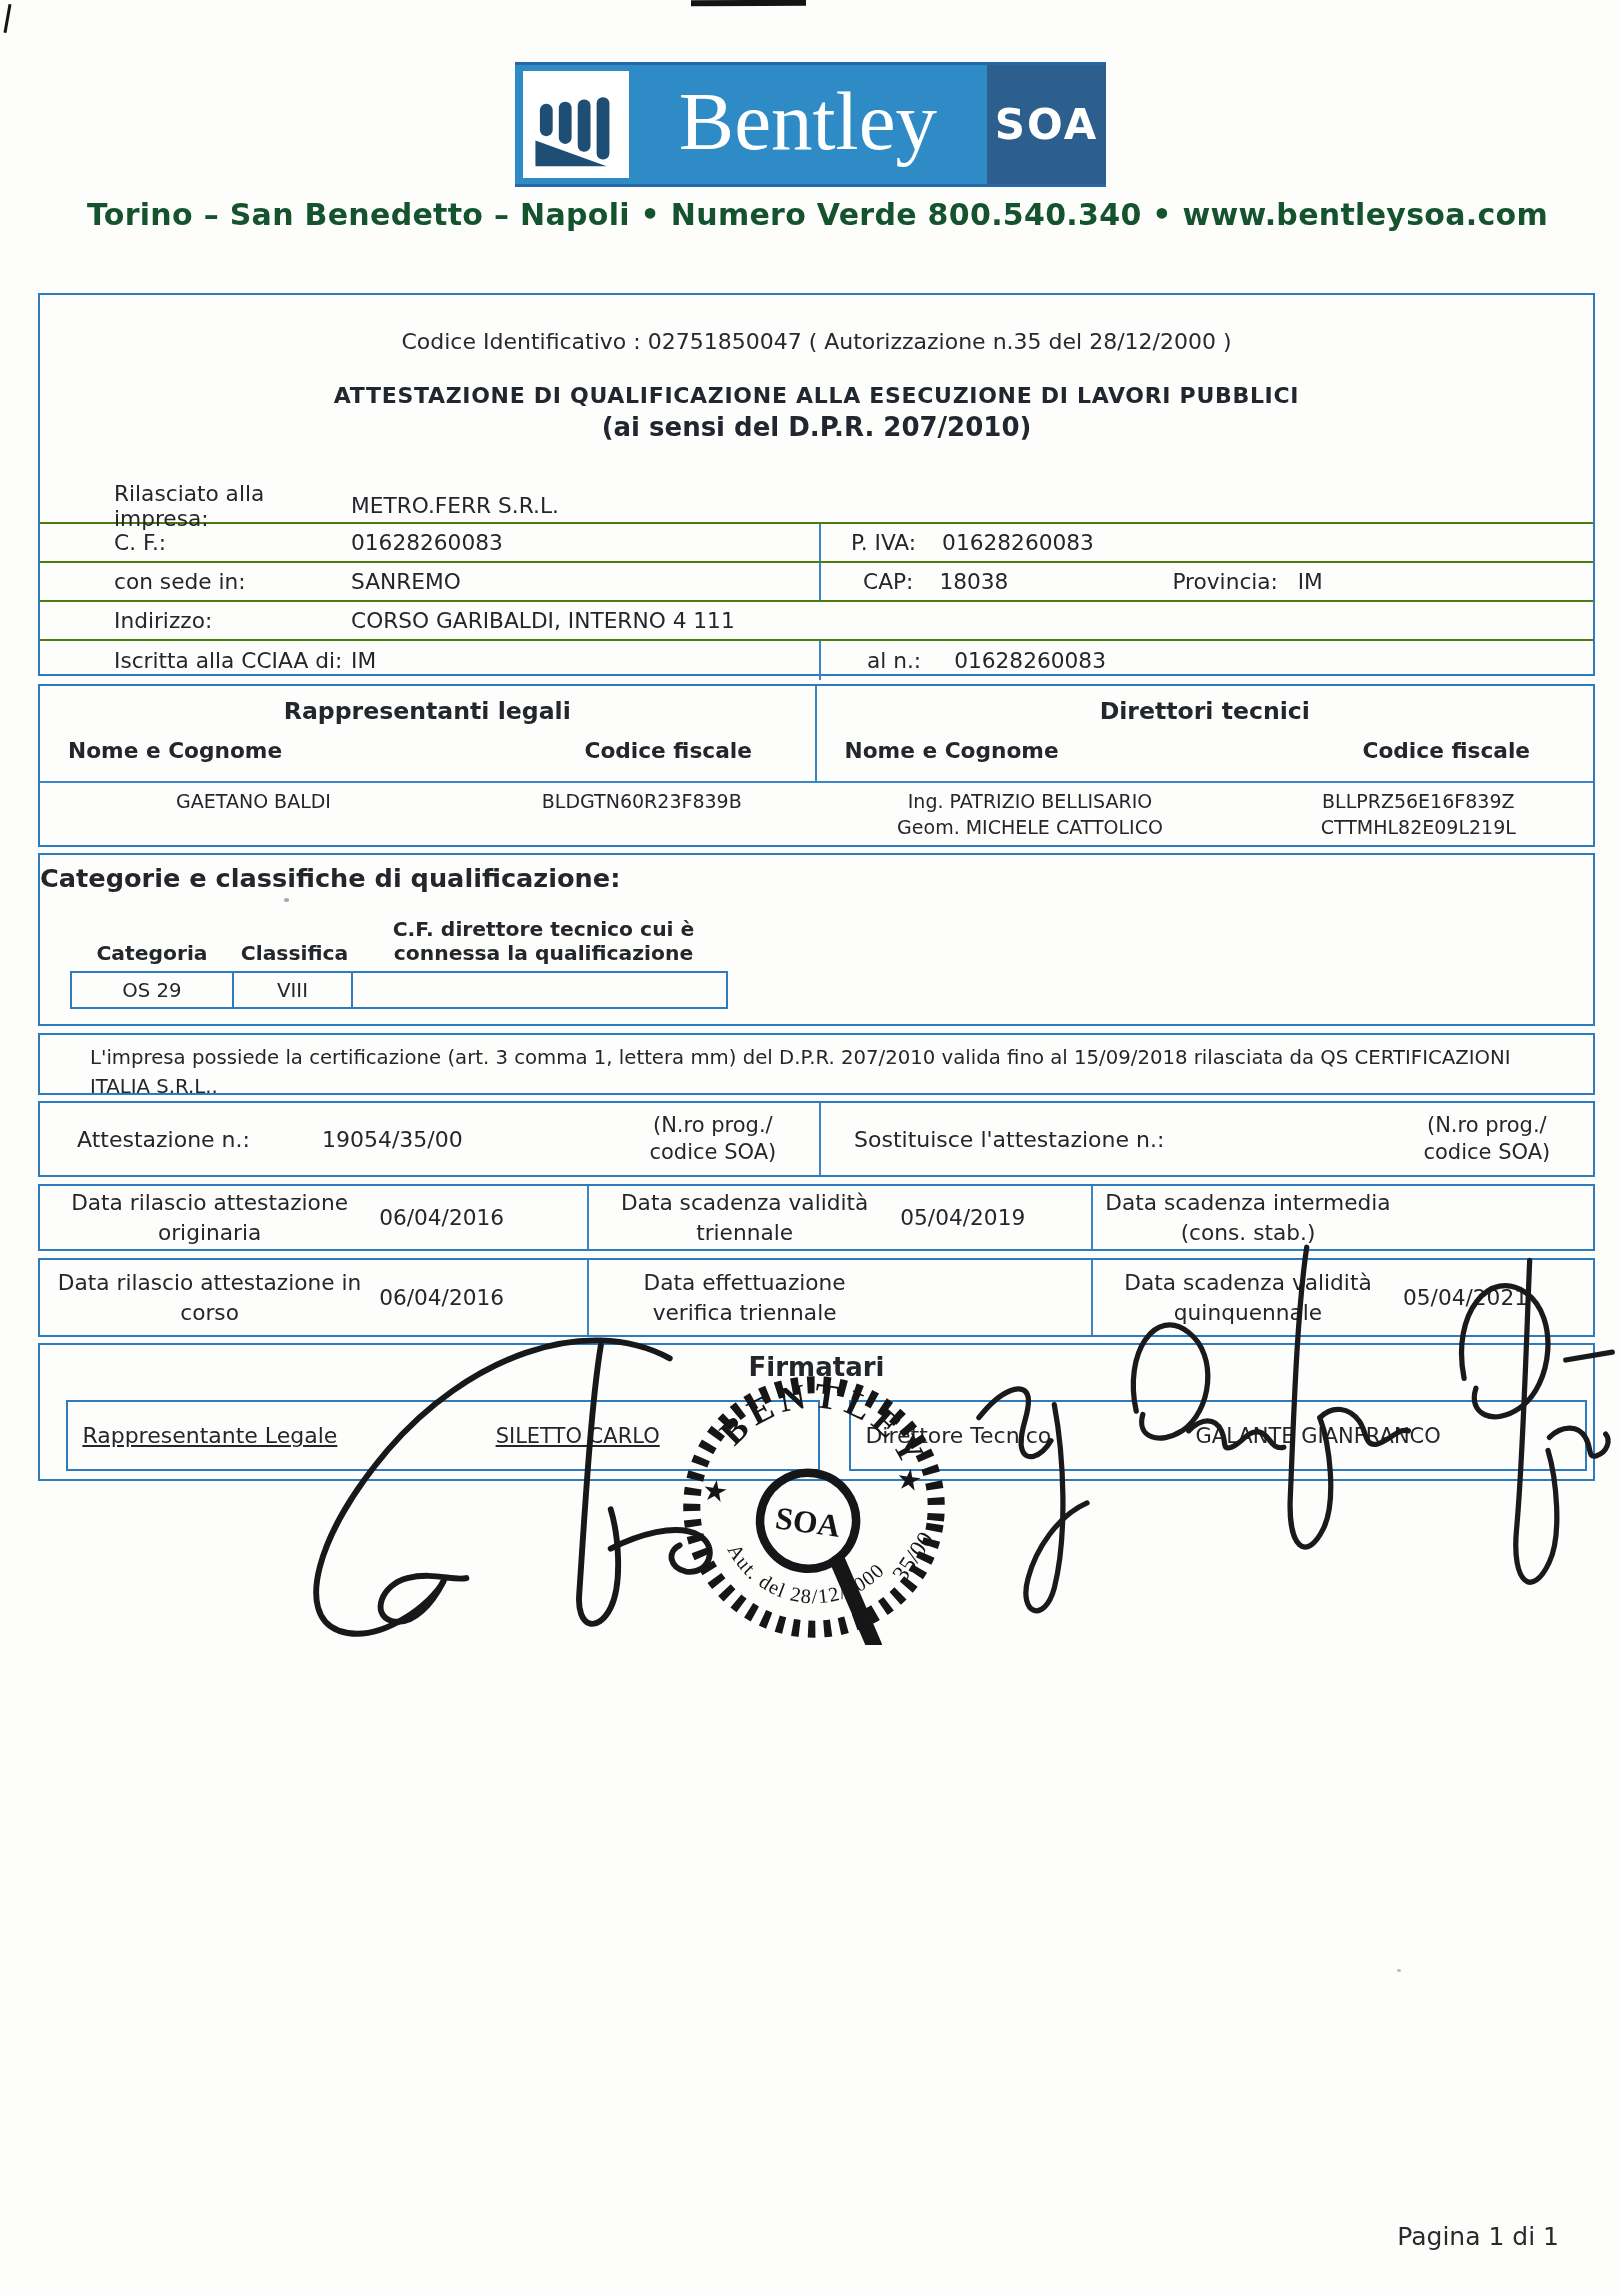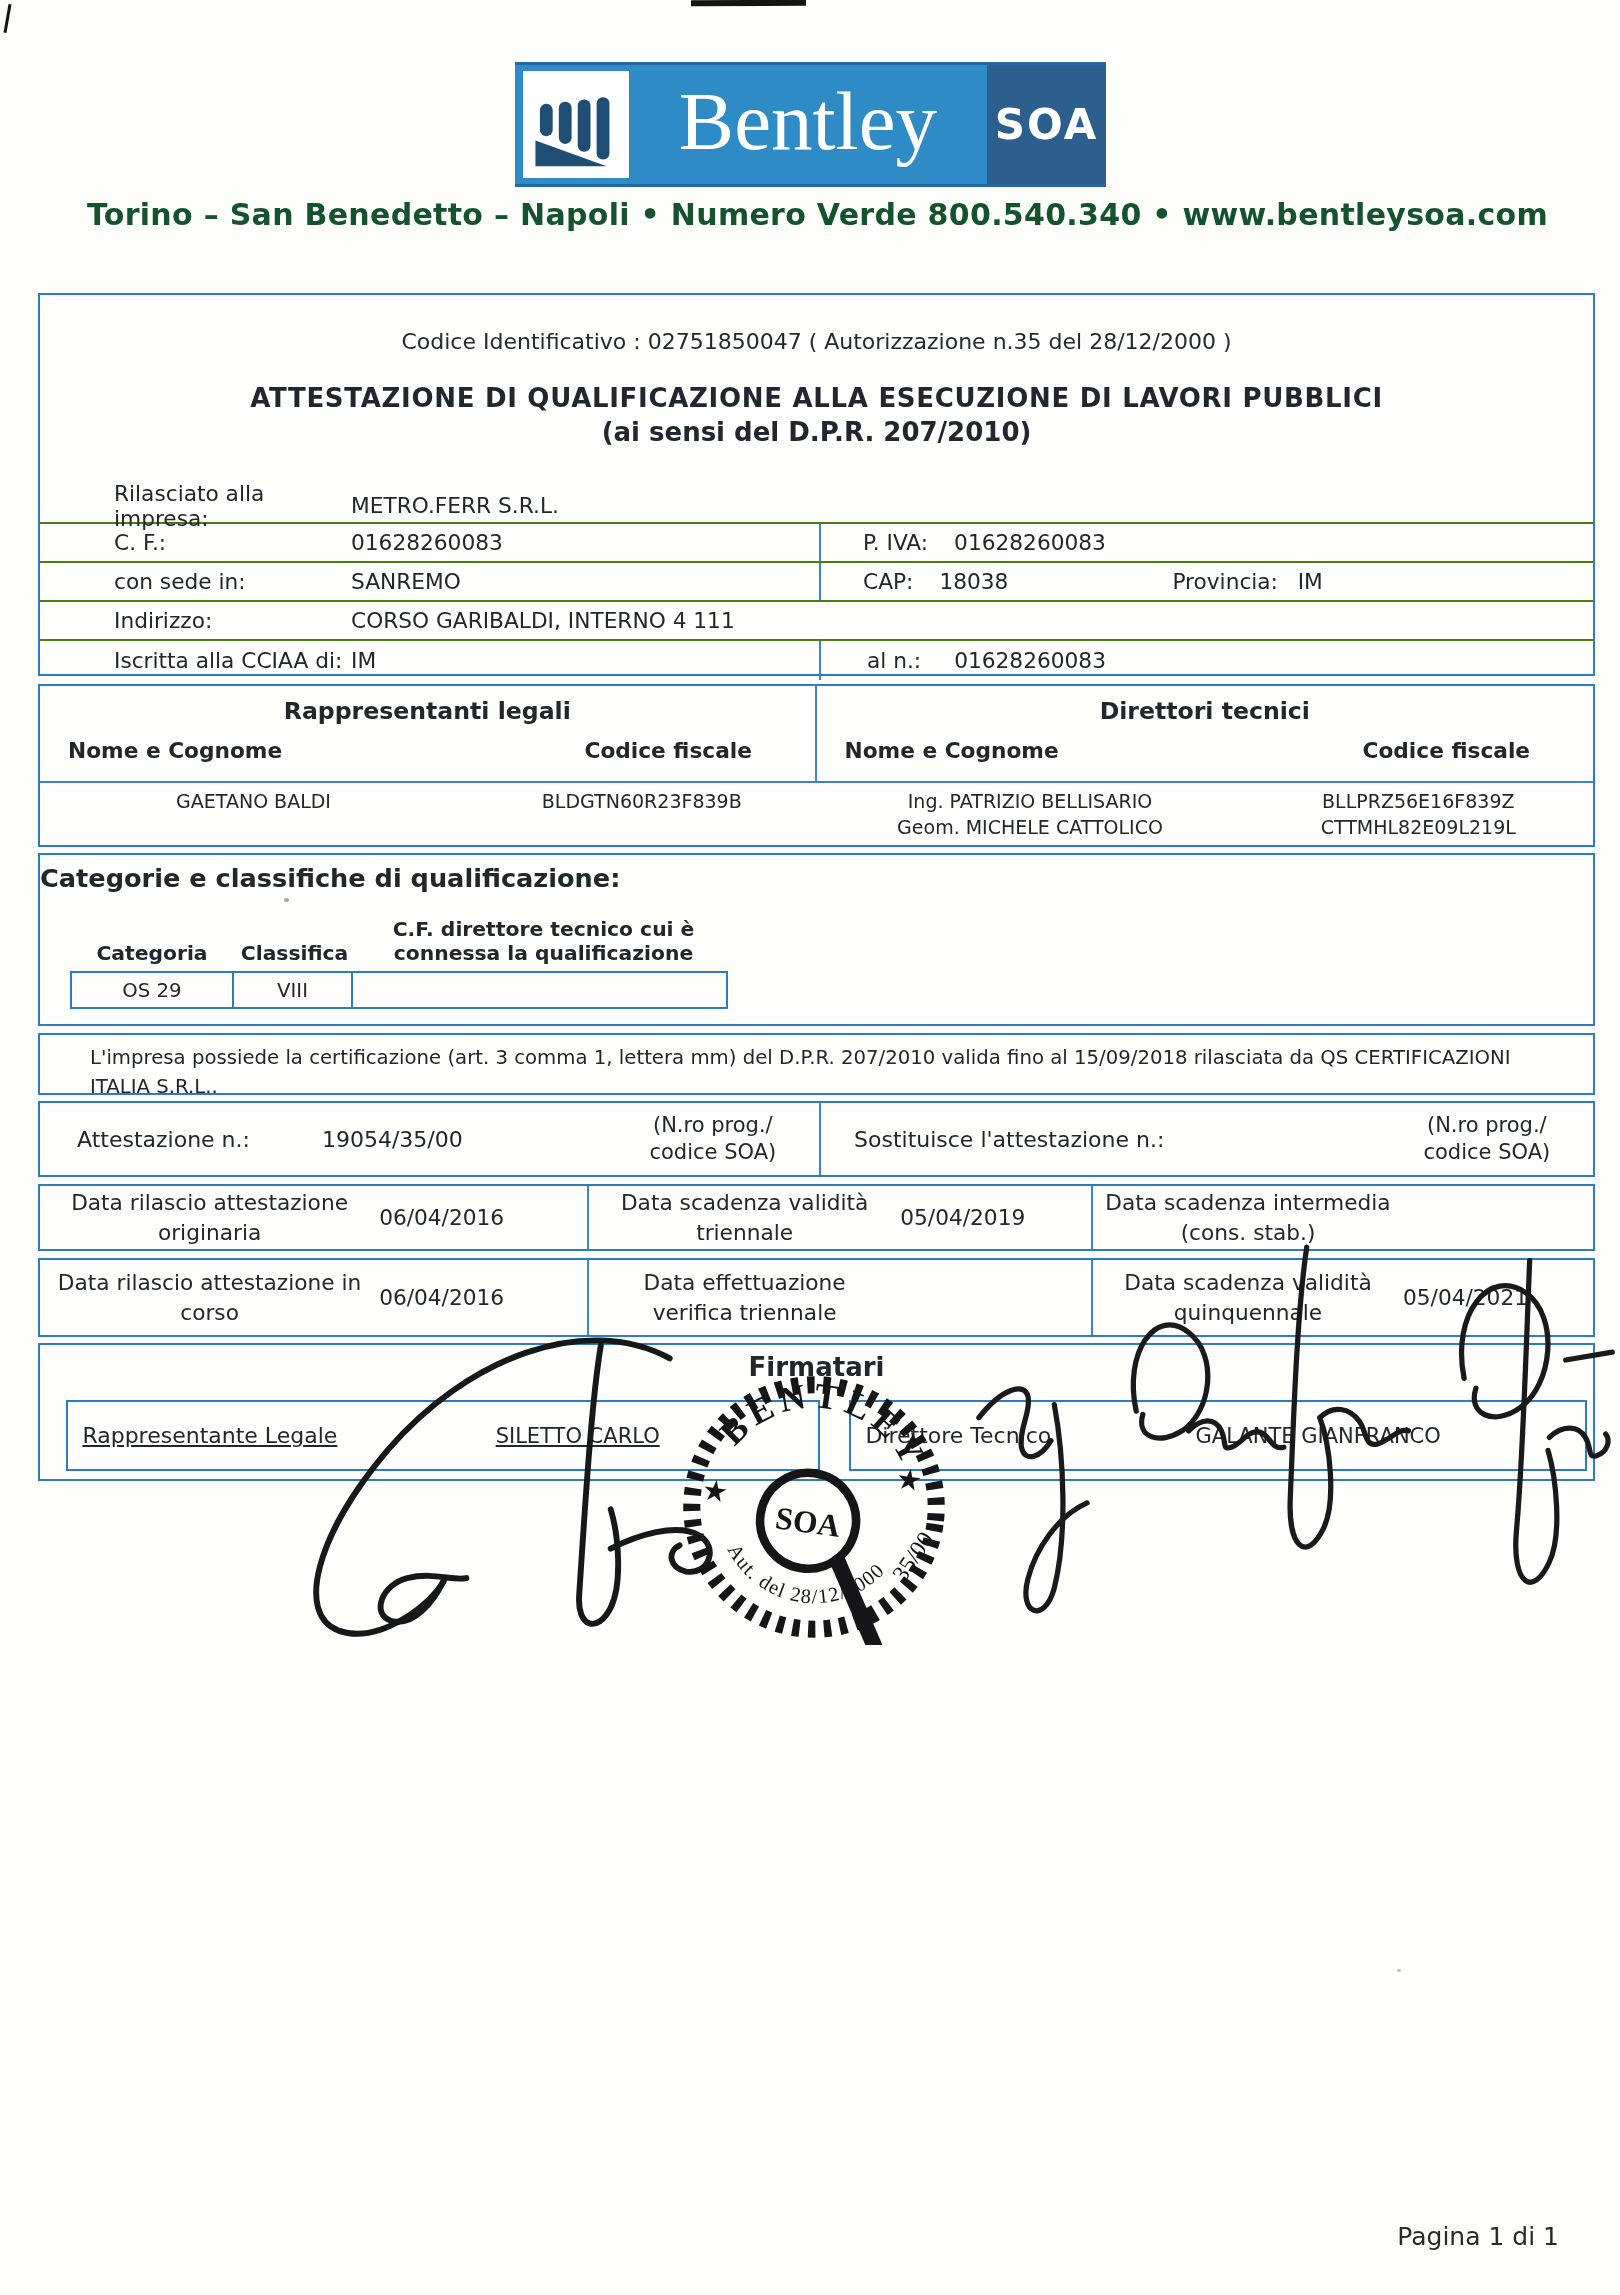--- a/index.html
+++ b/index.html
@@ -13,21 +13,21 @@
         font-family:"Liberation Serif",serif;font-size:83px;color:#ffffff;padding-bottom:6.6px;}
   .logo-soa{width:119px;background:#2c5f8d;display:flex;align-items:center;justify-content:center;
         font-weight:bold;font-size:42px;color:#ffffff;letter-spacing:2px;}
   .address{position:absolute;left:0;top:197px;width:1621px;text-align:center;
         font-size:30px;font-weight:bold;color:#14532d;letter-spacing:0.3px;margin-left:7px;}
   
   .bbox{position:absolute;left:38px;width:1557px;border:2.6px solid #2e7cbe;box-sizing:border-box;background:transparent;}
   .rule{border-top:2px solid #4d7c0f;}
   
   .codice{ text-align:center;margin-top:34px;font-size:22px;color:#26292e;}
-  .doctitle{text-align:center;margin-top:29px;font-size:26px;font-weight:bold;color:#22262e;letter-spacing:0.7px;white-space:nowrap;}
+  .doctitle{text-align:center;margin-top:29px;font-size:22px;font-weight:bold;color:#22262e;letter-spacing:0.7px;white-space:nowrap;}
   .docsub{text-align:center;margin-top:3.9px;font-size:26px;font-weight:bold;color:#22262e;}
   .fields{position:absolute;left:0;top:194px;width:100%;}
   .fr{display:flex;align-items:center;font-size:21.7px;}
   .fr .fl{flex:0 0 779px;display:flex;align-items:center;}
   .fr .fl .lab{padding-left:74px;width:237px;flex:0 0 auto;}
   .fr .fr-right{flex:1;display:flex;align-items:center;align-self:stretch;}
   .fr .fr-right.vdiv{border-left:2px solid #3b84c6;}
   .h50{height:33px}.h57{height:37px}.h59{height:39px}
   
   .b2head{display:flex;border-bottom:2px solid #3b84c6;height:97px;box-sizing:border-box;}
@@ -124,21 +124,21 @@
           <span class="lab">Rilasciato alla impresa:</span>
           <span>METRO.FERR S.R.L.</span>
         </div>
       </div>
       <div class="fr h57 rule">
         <div class="fl">
           <span class="lab">C. F.:</span>
           <span>01628260083</span>
         </div>
         <div class="fr-right vdiv">
-          <span style="padding-left:42px">P. IVA:</span>
+          <span style="padding-left:30px">P. IVA:</span>
           <span style="margin-left:26px">01628260083</span>
         </div>
       </div>
       <div class="fr h57 rule">
         <div class="fl">
           <span class="lab">con sede in:</span>
           <span>SANREMO</span>
         </div>
         <div class="fr-right vdiv">
           <span style="padding-left:42px">CAP:</span>

